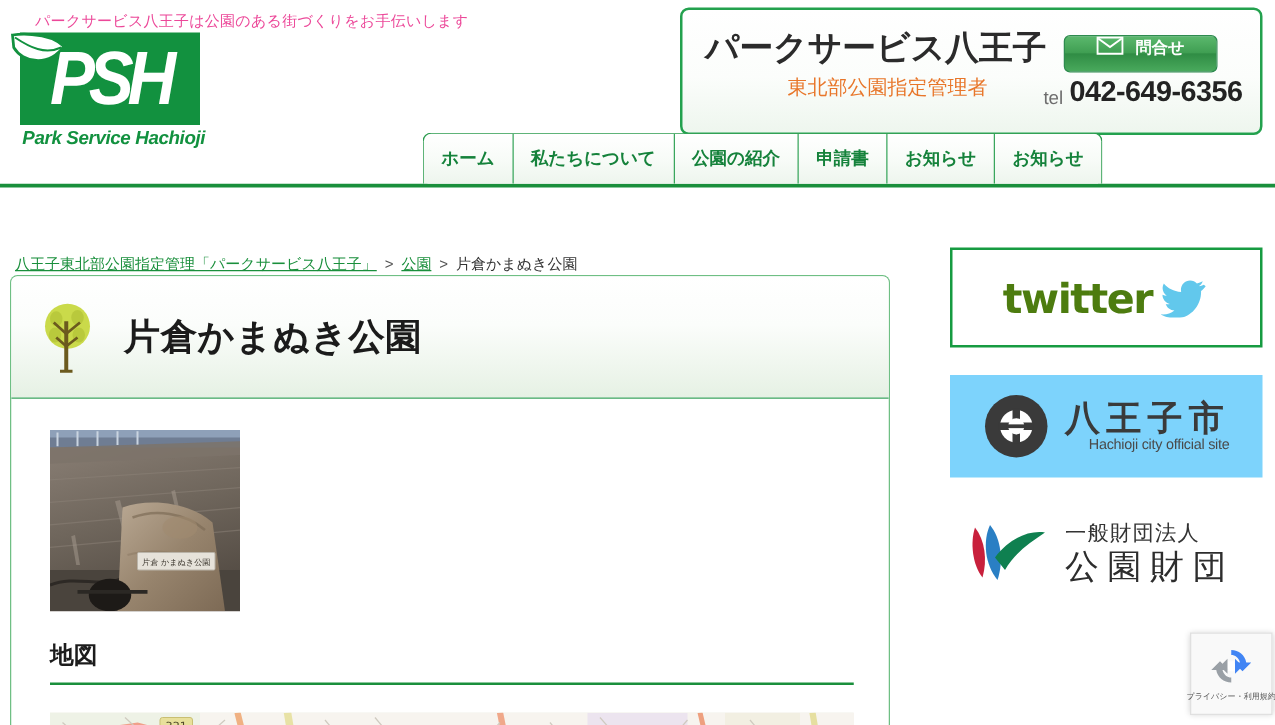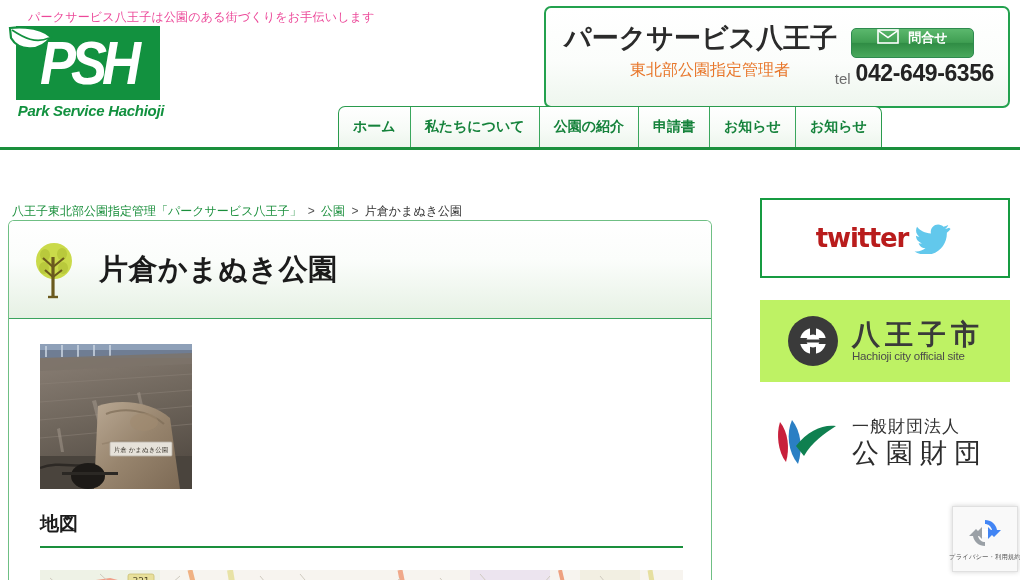--- a/index.html
+++ b/index.html
@@ -181,21 +181,21 @@
 
   
   #breadcrumb {
     position: absolute;
     left: 12px;
     top: 203px;
     font-size: 12px;
     color: #1a8f3c;
     white-space: nowrap;
   }
-  #breadcrumb .crumb-link { cursor: pointer; }
+  #breadcrumb .crumb-link { text-decoration: underline; cursor: pointer; }
   #breadcrumb .crumb-sep { margin: 0 3px; color: #555; text-decoration: none; }
   #breadcrumb .crumb-current { color: #333; }
 
   #content {
     position: absolute;
     left: 8px;
     top: 220px;
     width: 704px;
     height: 360px;
     border: 1px solid #6fbf84;
@@ -267,36 +267,36 @@
     justify-content: center;
     cursor: pointer;
   }
   .banner-bordered {
     height: 80px;
     border: 2px solid #169b41;
     background: #ffffff;
   }
   .banner-plain {
     height: 82px;
-    background: #bef264;
+    background: #7dd3fc;
     gap: 12px;
   }
   .banner-foundation {
     height: 76px;
     background: #ffffff;
     justify-content: flex-start;
     padding-left: 14px;
     gap: 12px;
     overflow: hidden;
   }
 
   #twitter-word {
-    font-size: 26px;
-    font-weight: bold;
-    color: #b91c1c;
+    font-size: 33px;
+    font-weight: bold;
+    color: #4d7c0f;
     letter-spacing: -1.2px;
     font-family: "DejaVu Sans", sans-serif;
   }
   #facebook-word {
     font-size: 35px;
     font-weight: bold;
     color: #3b5a98;
     letter-spacing: -1.6px;
     font-family: "DejaVu Sans", sans-serif;
   }
@@ -308,20 +308,21 @@
     color: #3a3a3a;
     letter-spacing: 5px;
     line-height: 1.05;
     white-space: nowrap;
   }
   #city-sub {
     font-size: 11.5px;
     color: #4a4a4a;
     letter-spacing: -0.2px;
     white-space: nowrap;
+    margin-left: 19px;
   }
 
   .found-text-group { display: flex; flex-direction: column; align-items: flex-start; }
   #found-kind {
     font-size: 17px;
     color: #333;
     letter-spacing: 1px;
     white-space: nowrap;
   }
   #found-name {

